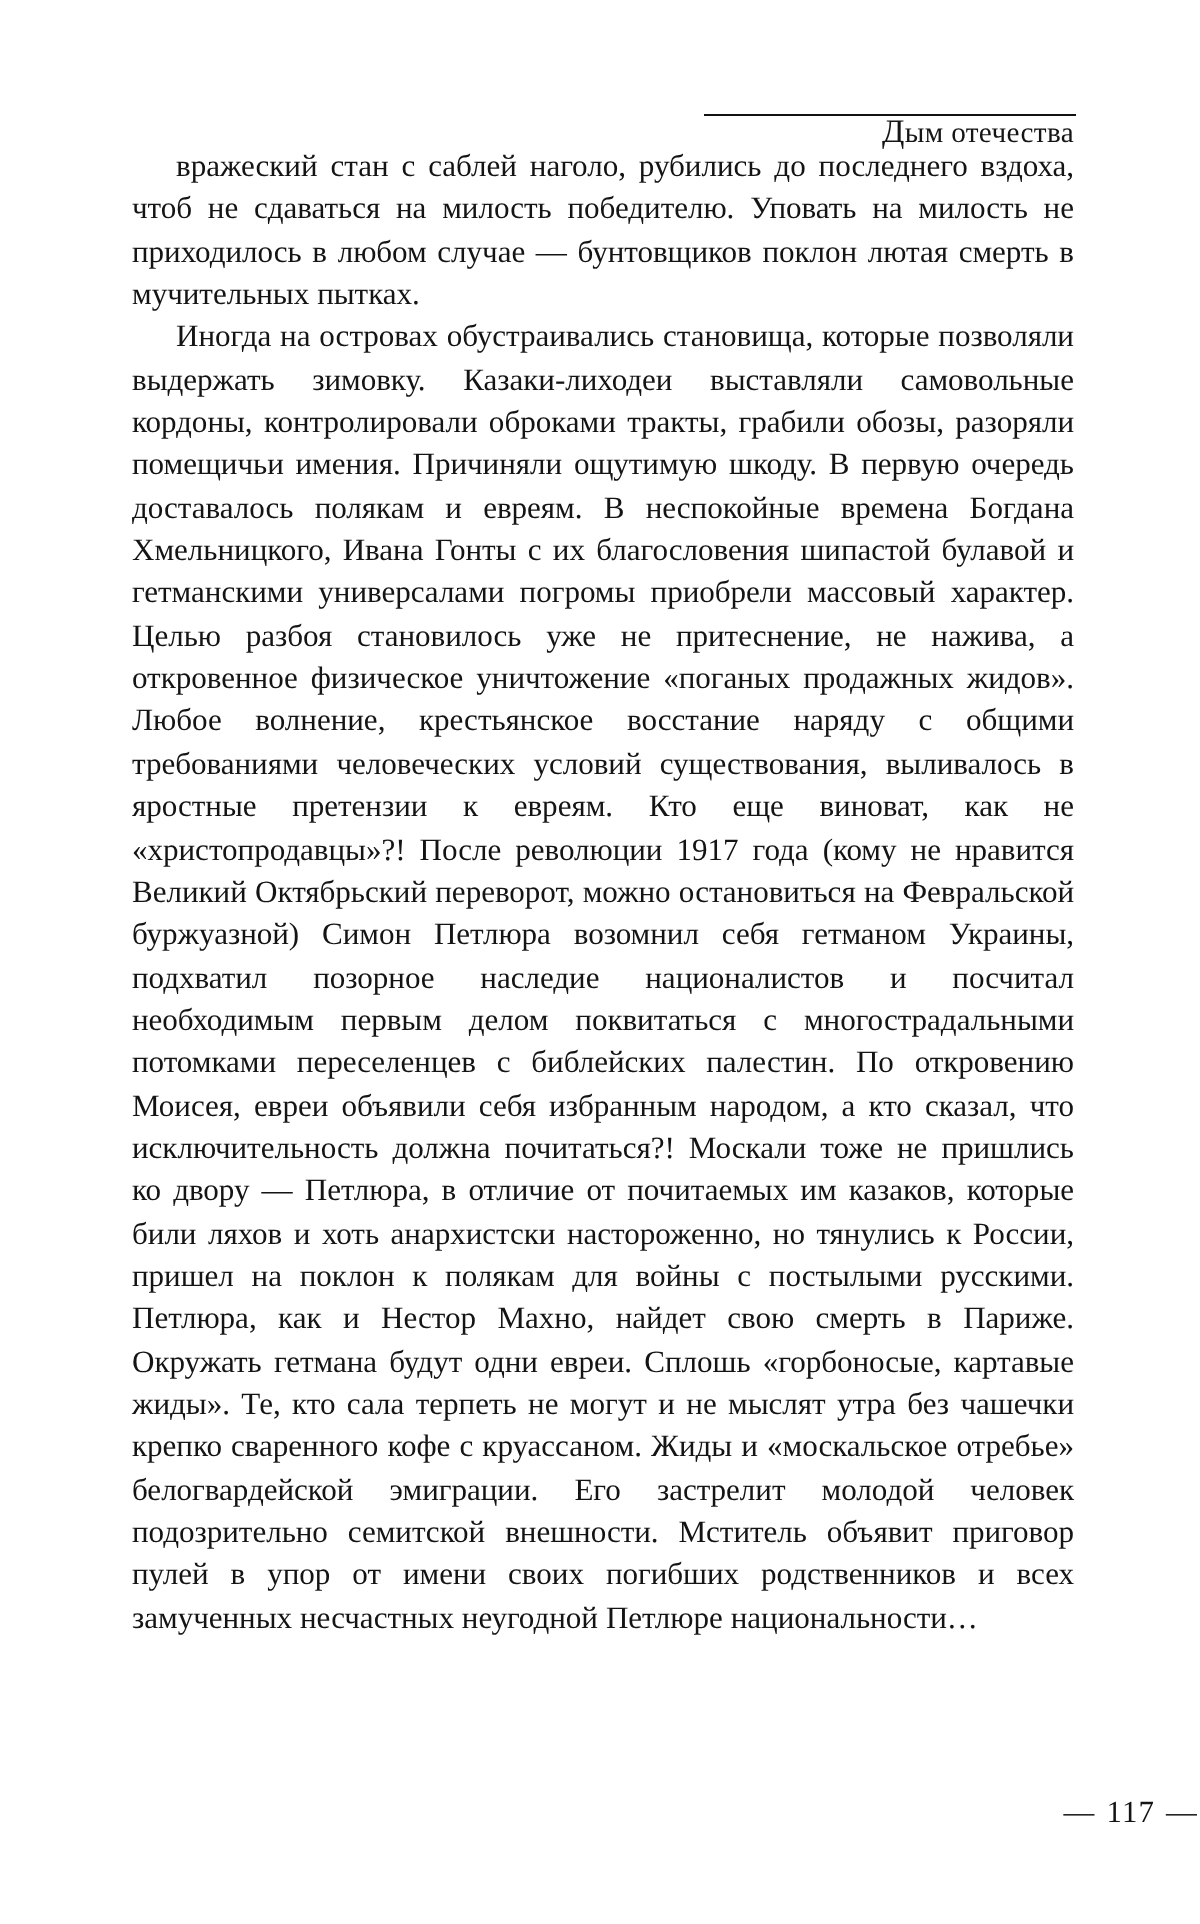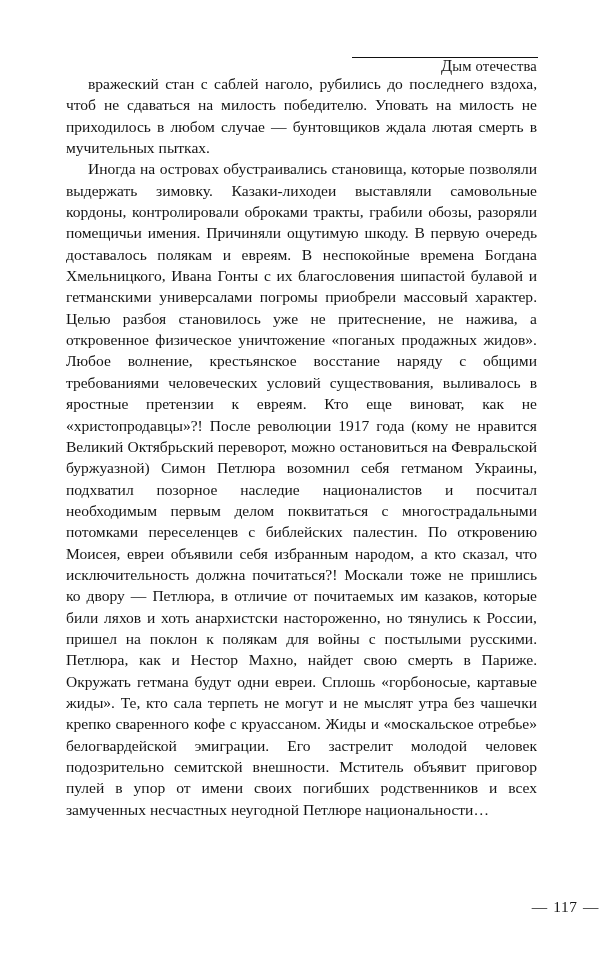--- a/index.html
+++ b/index.html
@@ -96,21 +96,21 @@
 
 <div class="page">
 
   <div class="running-head">
     <span class="cap">Д</span><span>ым отечества</span>
   </div>
 
   <div class="head-rule"></div>
 
   <div class="body-text">
-    <p>вражеский стан с саблей наголо, рубились до последнего вздоха, чтоб не сдаваться на милость победителю. Уповать на милость не приходилось в любом случае — бунтовщиков ждала лютая смерть в мучительных пытках.</p>
+    <p>вражеский стан с саблей наголо, рубились до последнего вздоха, чтоб не сдаваться на милость победителю. Уповать на милость не приходилось в любом случае — бунтовщиков поклон лютая смерть в мучительных пытках.</p>
     <p>Иногда на островах обустраивались становища, которые позволяли выдержать зимовку. Казаки-лиходеи выставляли самовольные кордоны, контролировали оброками тракты, грабили обозы, разоряли помещичьи имения. Причиняли ощутимую шкоду. В первую очередь доставалось полякам и евреям. В неспокойные времена Богдана Хмельницкого, Ивана Гонты с их благословения шипастой булавой и гетманскими универсалами погромы приобрели массовый характер. Целью разбоя становилось уже не притеснение, не нажива, а откровенное физическое уничтожение «поганых продажных жидов». Любое волнение, крестьянское восстание наряду с общими требованиями человеческих условий существования, выливалось в яростные претензии к евреям. Кто еще виноват, как не «христопродавцы»?! После революции 1917 года (кому не нравится Великий Октябрьский переворот, можно остановиться на Февральской буржуазной) Симон Петлюра возомнил себя гетманом Украины, подхватил позорное наследие националистов и посчитал необходимым первым делом поквитаться с многострадальными потомками переселенцев с библейских палестин. По откровению Моисея, евреи объявили себя избранным народом, а кто сказал, что исключительность должна почитаться?! Москали тоже не пришлись ко двору — Петлюра, в отличие от почитаемых им казаков, которые били ляхов и хоть анархистски настороженно, но тянулись к России, пришел на поклон к полякам для войны с постылыми русскими. Петлюра, как и Нестор Махно, найдет свою смерть в Париже. Окружать гетмана будут одни евреи. Сплошь «горбоносые, картавые жиды». Те, кто сала терпеть не могут и не мыслят утра без чашечки крепко сваренного кофе с круассаном. Жиды и «москальское отребье» белогвардейской эмиграции. Его застрелит молодой человек подозрительно семитской внешности. Мститель объявит приговор пулей в упор от имени своих погибших родственников и всех замученных несчастных неугодной Петлюре национальности…</p>
   </div>
 
   <div class="folio">
     <span class="dash">—</span>
     <span>117</span>
     <span class="dash">—</span>
   </div>
 
 </div>

